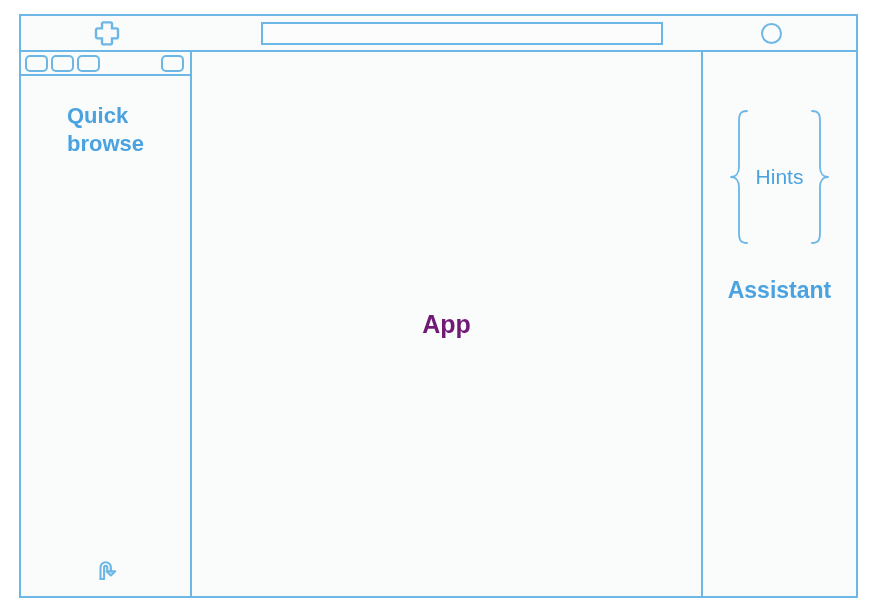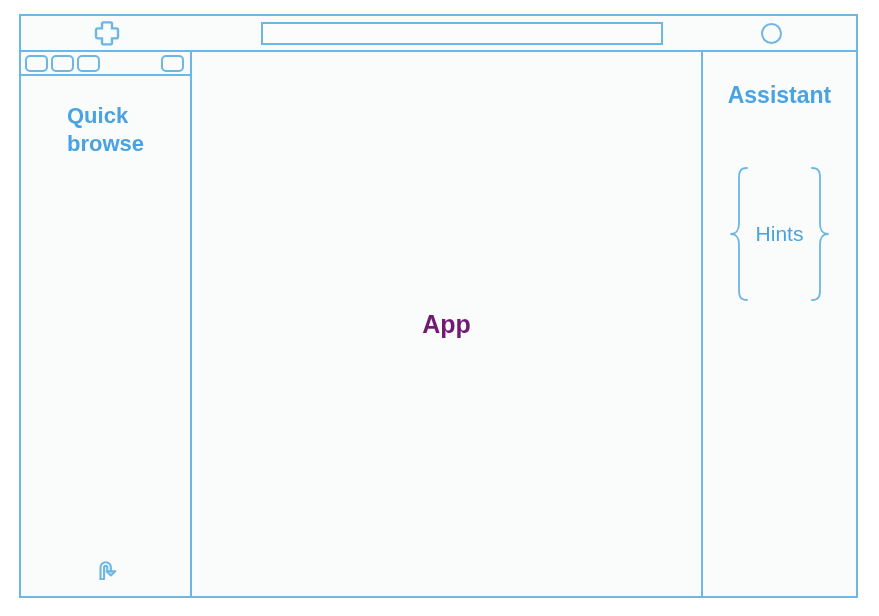--- a/index.html
+++ b/index.html
@@ -258,31 +258,31 @@
         </div>
       </div>
 
     </div>
 
     <div id="main-panel">
       <div id="app-label">App</div>
     </div>
 
     <div id="assistant-panel">
-      <div id="assistant-title">Assistant</div>
-
       <div id="hints-block">
         <svg class="brace" width="26" height="140" viewBox="0 0 26 140">
           <path d="M21 4 C14 4 13 8 13 14 v46 c0 6 -3 10 -8 10 c5 0 8 4 8 10
                    v46 c0 6 1 10 8 10" fill="none" stroke="#6cb7e5" stroke-width="1.8" stroke-linecap="round" stroke-linejoin="round"></path>
         </svg>
 
         <div id="hints-label">Hints</div>
 
         <svg class="brace" width="26" height="140" viewBox="0 0 26 140">
           <path d="M5 4 C12 4 13 8 13 14 v46 c0 6 3 10 8 10 c-5 0 -8 4 -8 10
                    v46 c0 6 -1 10 -8 10" fill="none" stroke="#6cb7e5" stroke-width="1.8" stroke-linecap="round" stroke-linejoin="round"></path>
         </svg>
       </div>
+
+      <div id="assistant-title">Assistant</div>
     </div>
 
   </div>
 </div>
 
 </body></html>

